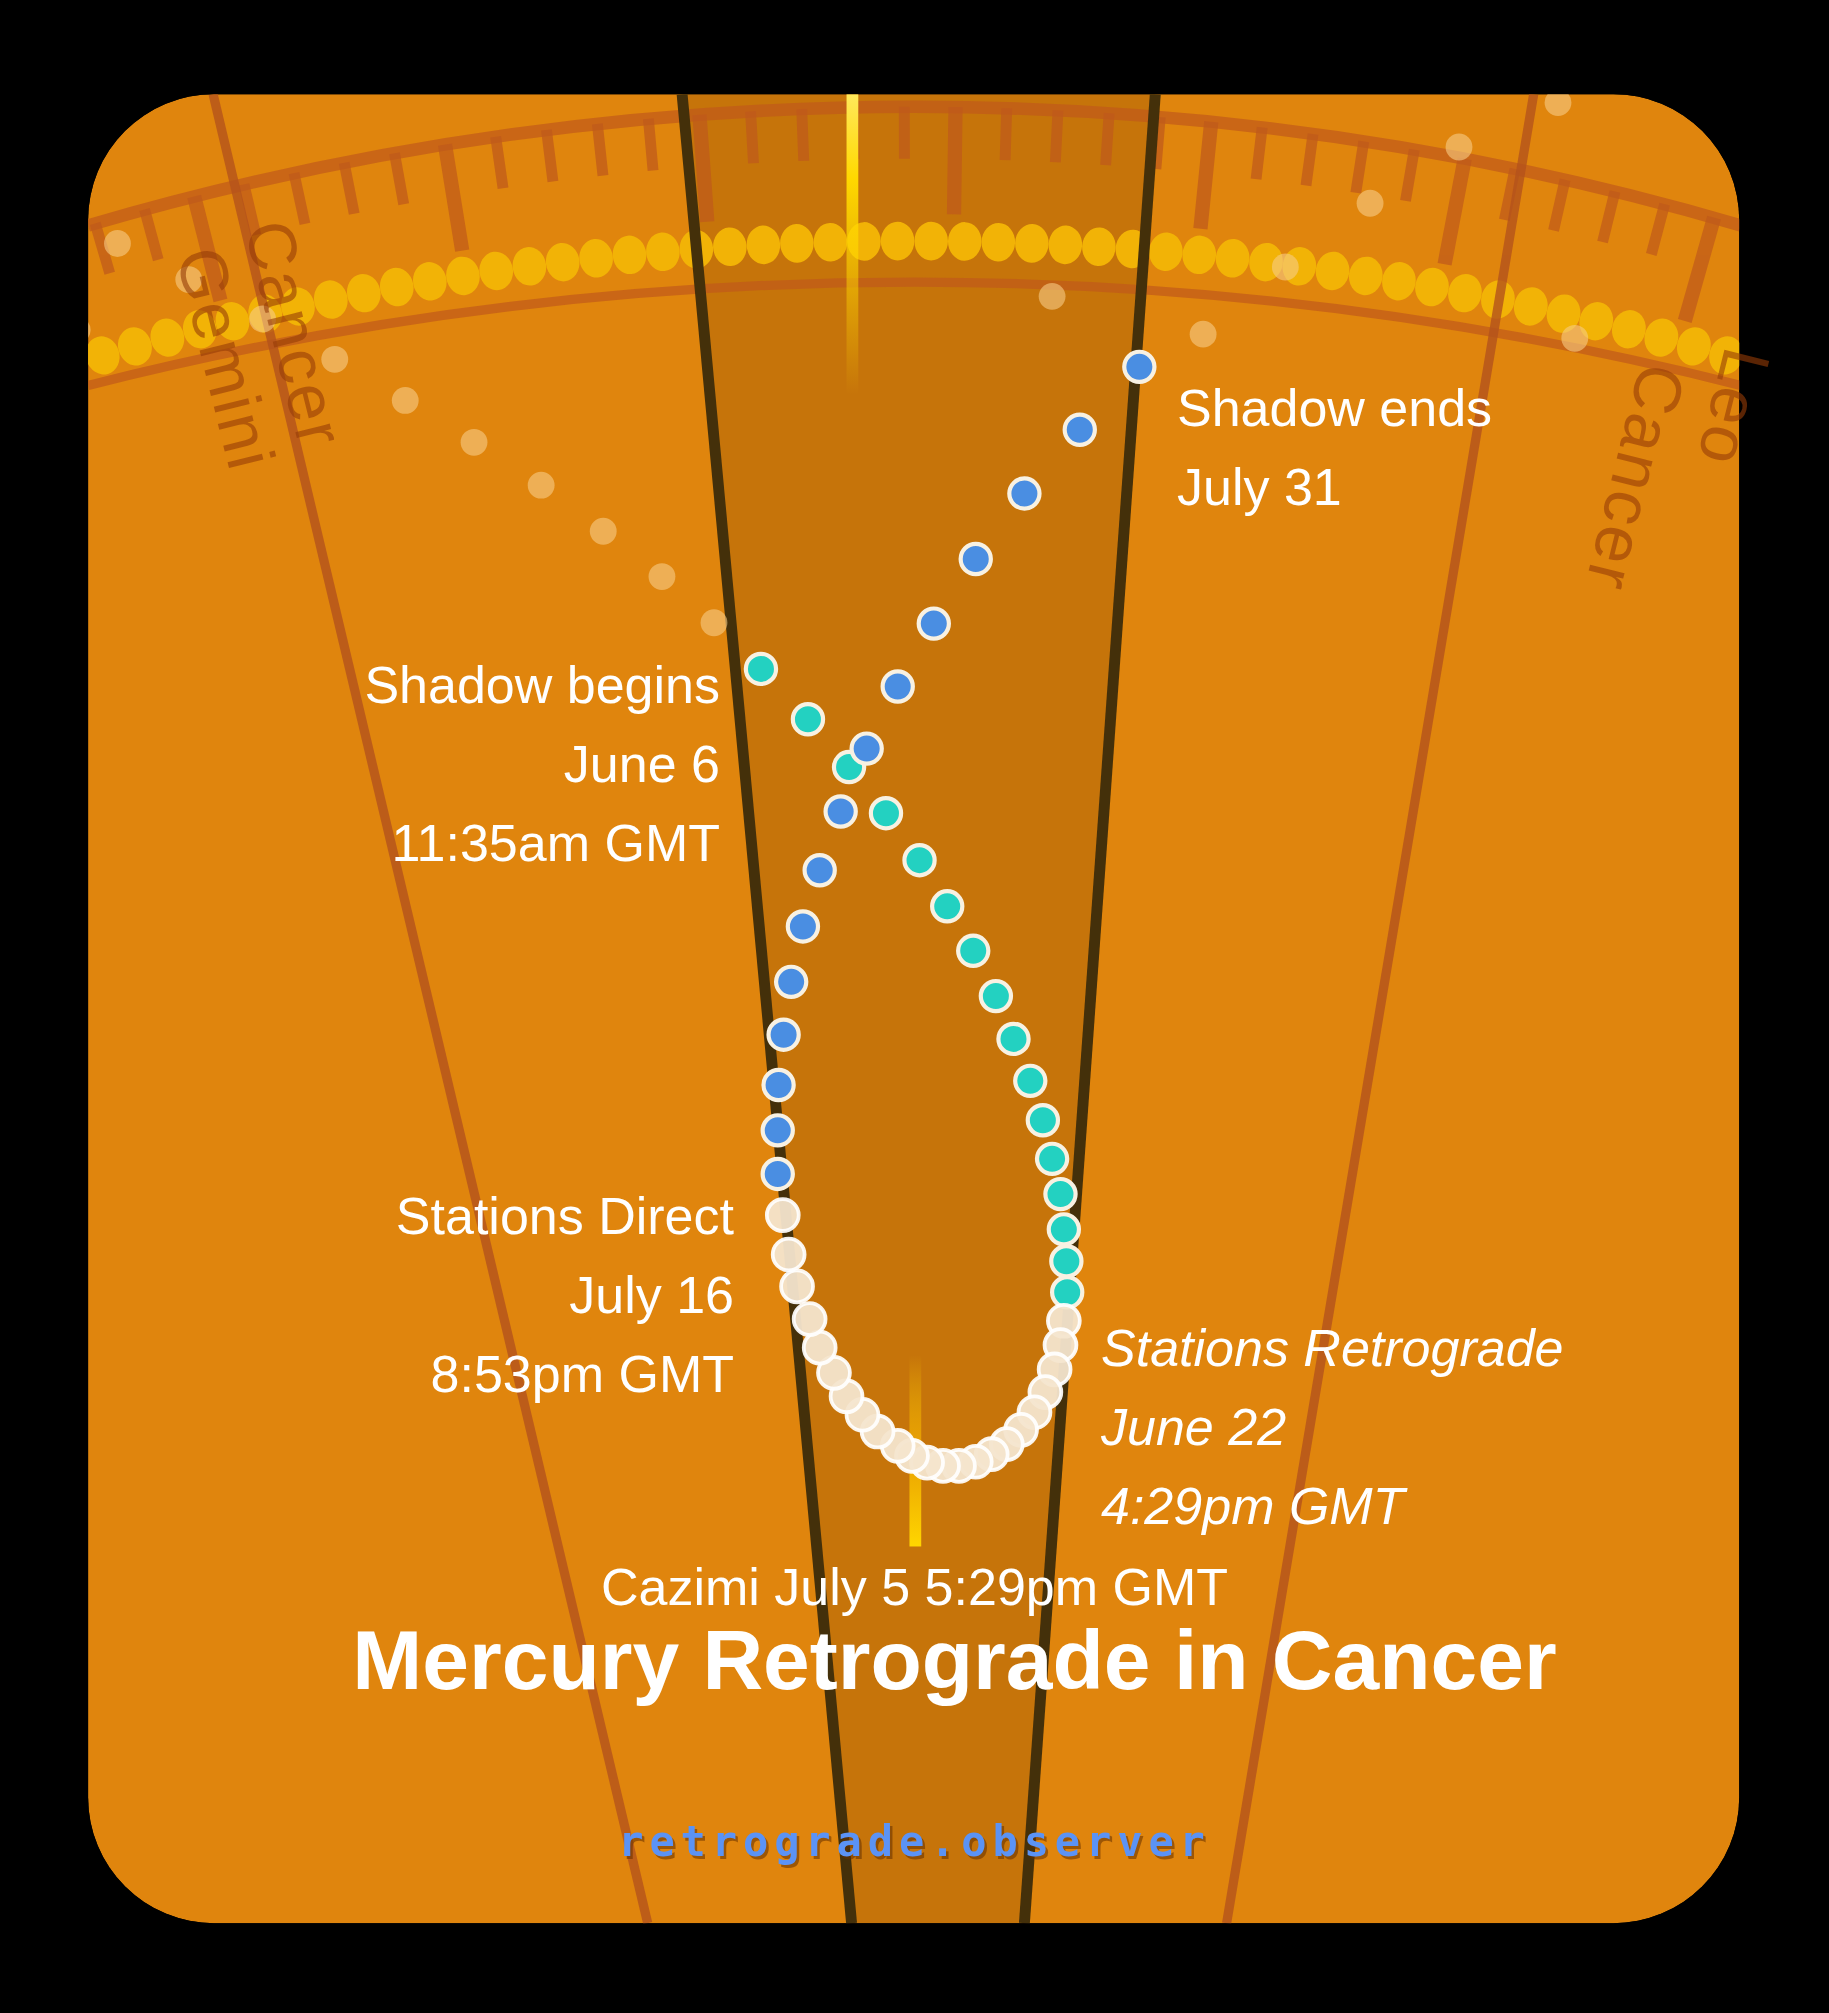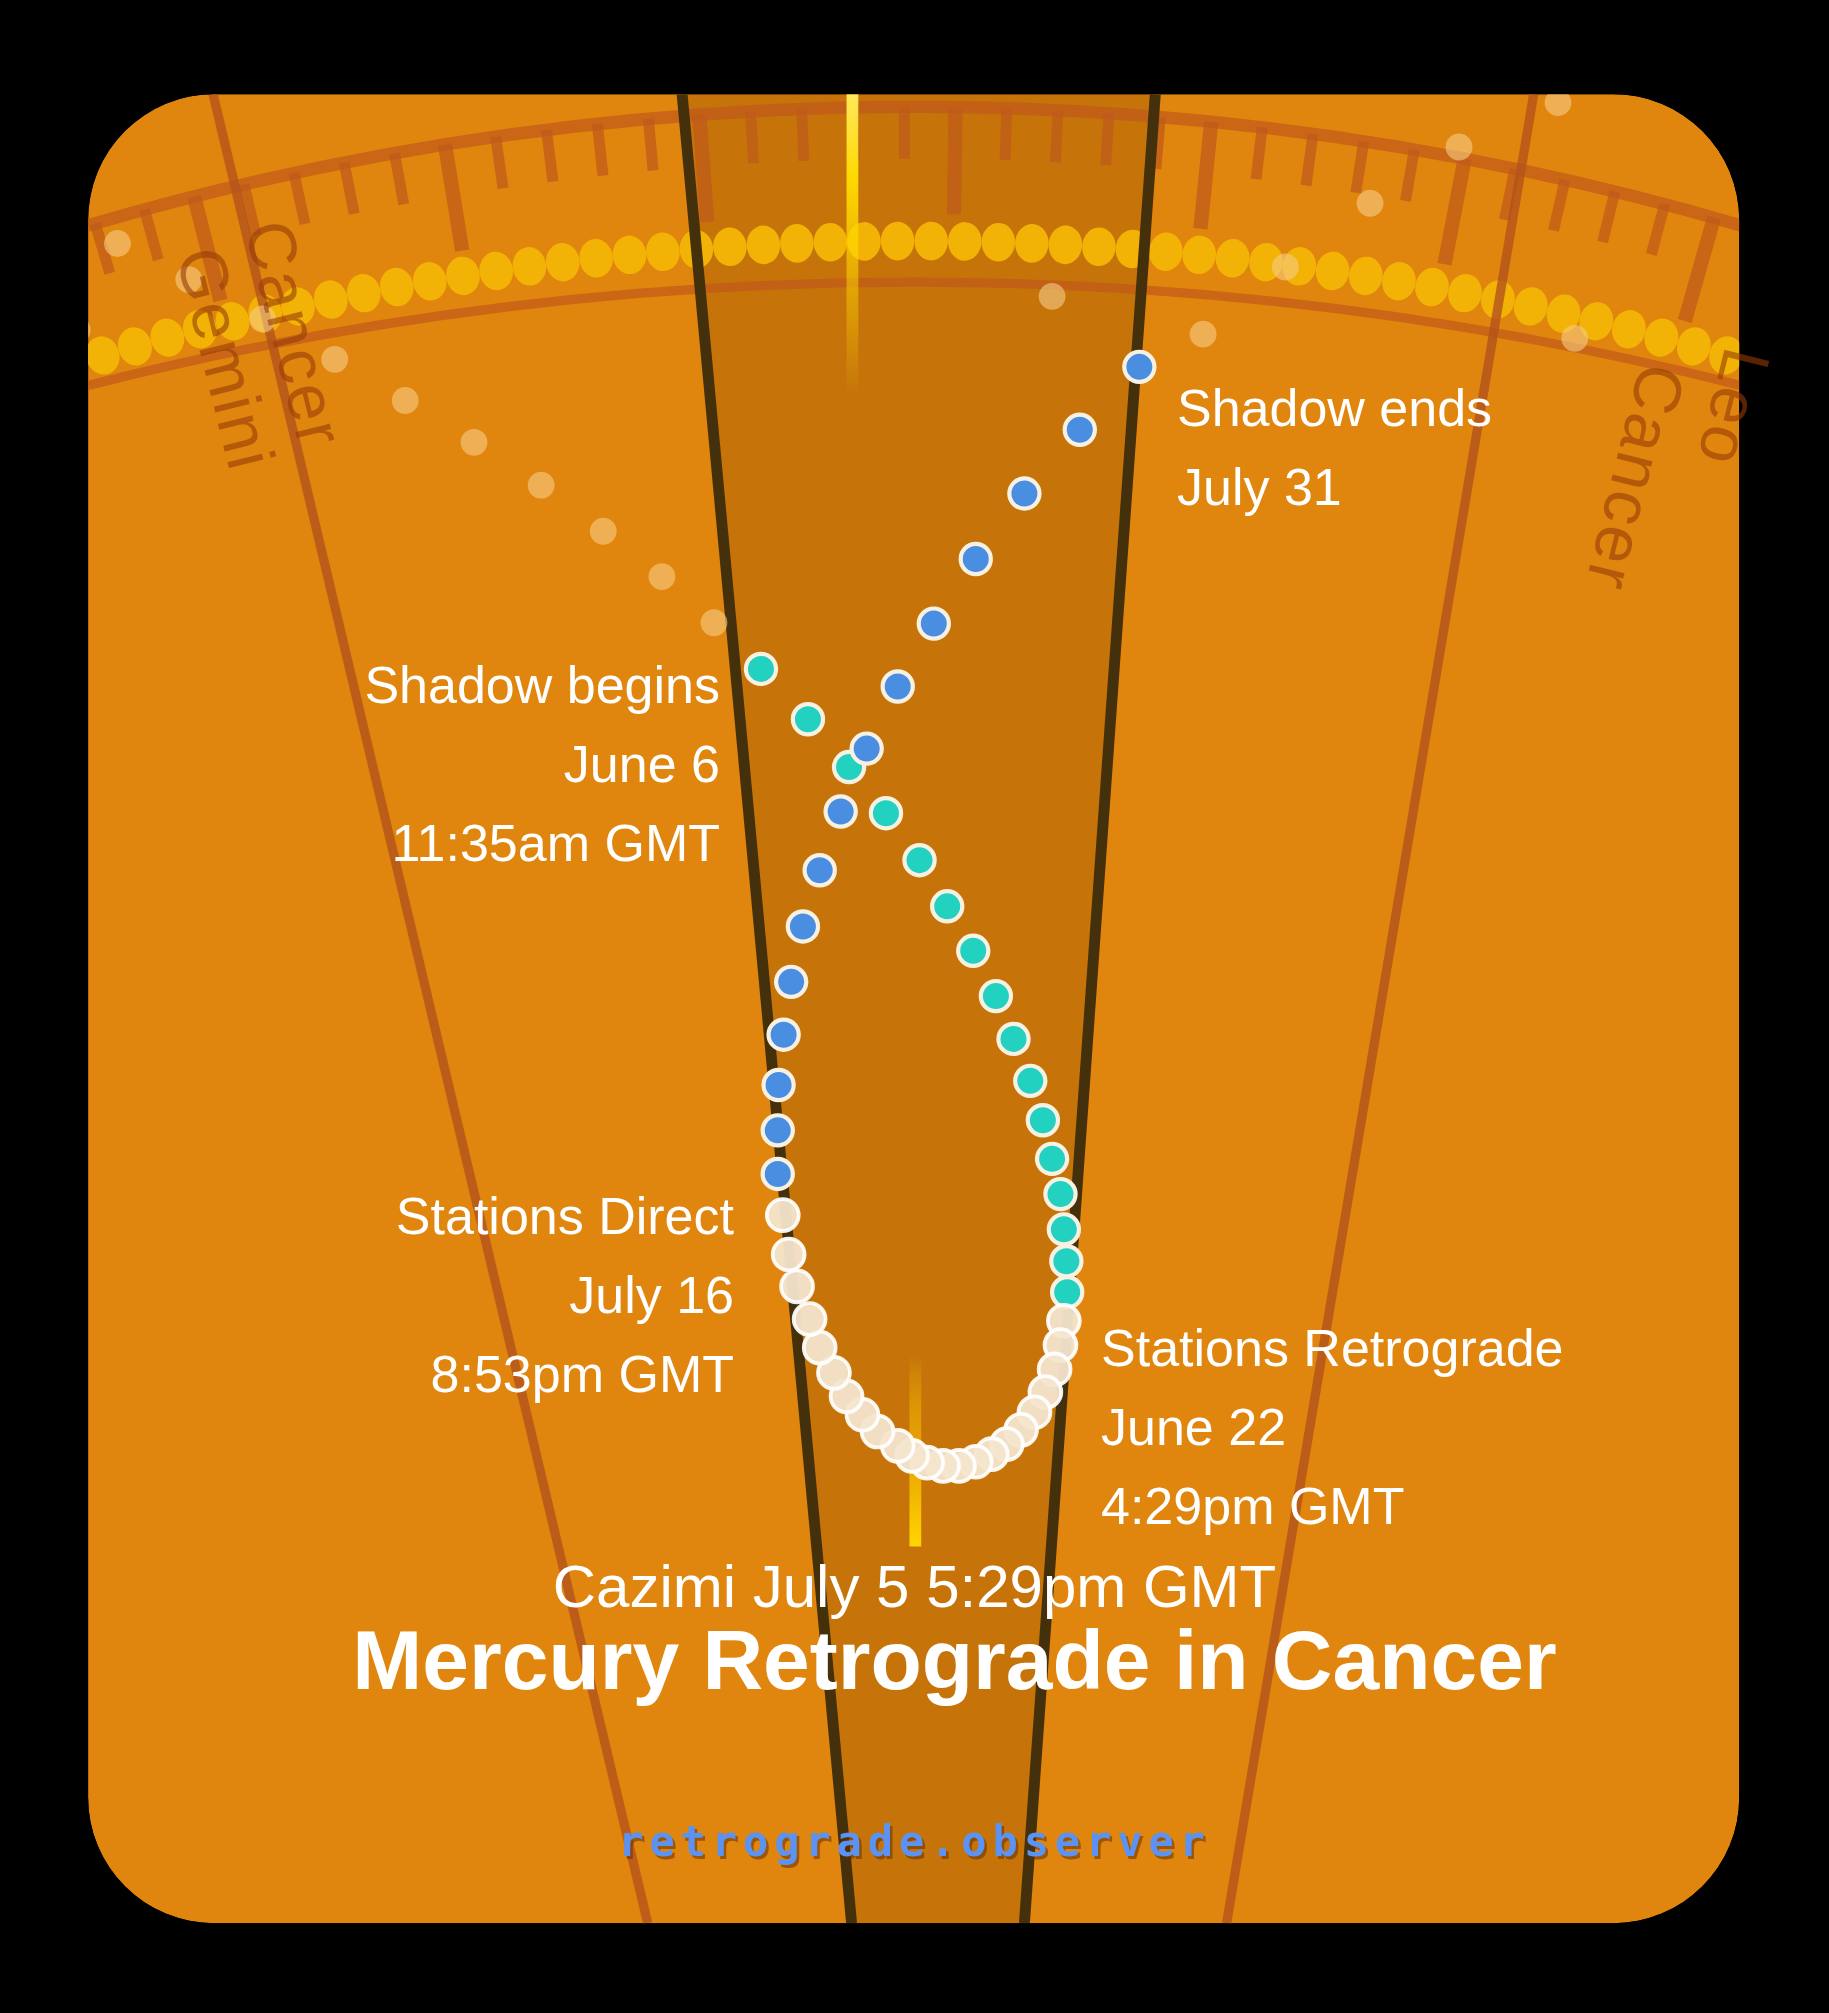--- a/index.html
+++ b/index.html
@@ -5,23 +5,23 @@
   html,body{margin:0;padding:0;background:#000;}
   #canvas{position:relative;width:1829px;height:2014px;background:#000;overflow:hidden;
           font-family:"Liberation Sans", sans-serif;}
   #scene{position:absolute;left:0;top:0;}
   .ann{position:absolute;color:#fff;font-size:52px;line-height:65px;font-weight:400;white-space:nowrap;}
   .ann div{white-space:nowrap;margin-top:14px;}
   .alignR{text-align:right;}
   #ann-shadow-ends{left:1177px;top:362px;}
   #ann-shadow-begins{right:1109px;top:639px;}
   #ann-stations-direct{right:1095px;top:1170px;}
-  #ann-stations-retro{left:1101px;top:1302px;}
+  #ann-stations-retro{left:1101px;top:1302px;font-style:italic;}
   .centerline{position:absolute;left:0;width:1829px;text-align:center;color:#fff;}
-  #cazimi{top:1562px;font-size:60px;line-height:50px;}
+  #cazimi{top:1562px;font-size:52px;line-height:50px;}
   #title{top:1613px;font-size:84px;line-height:94px;font-weight:bold;margin-left:40px;}
   #subtitle{top:1742px;font-size:60px;line-height:70px;}
   #website{top:1817px;font-size:42px;line-height:49px;font-weight:bold;
            font-family:"DejaVu Sans Mono", monospace;letter-spacing:5.9px;color:#5b93f5;
            text-shadow:2.5px 2.5px 0 rgba(101,47,0,0.55);}
   .zlabel{position:absolute;font-size:67px;letter-spacing:2.5px;color:rgba(150,60,6,0.60);
           white-space:nowrap;transform-origin:center center;}
   #z-cancer-left {left:295px; top:334px;}
   #z-gemini      {left:226px; top:359px;}
   #z-cancer-right{left:1636px;top:478px;}

